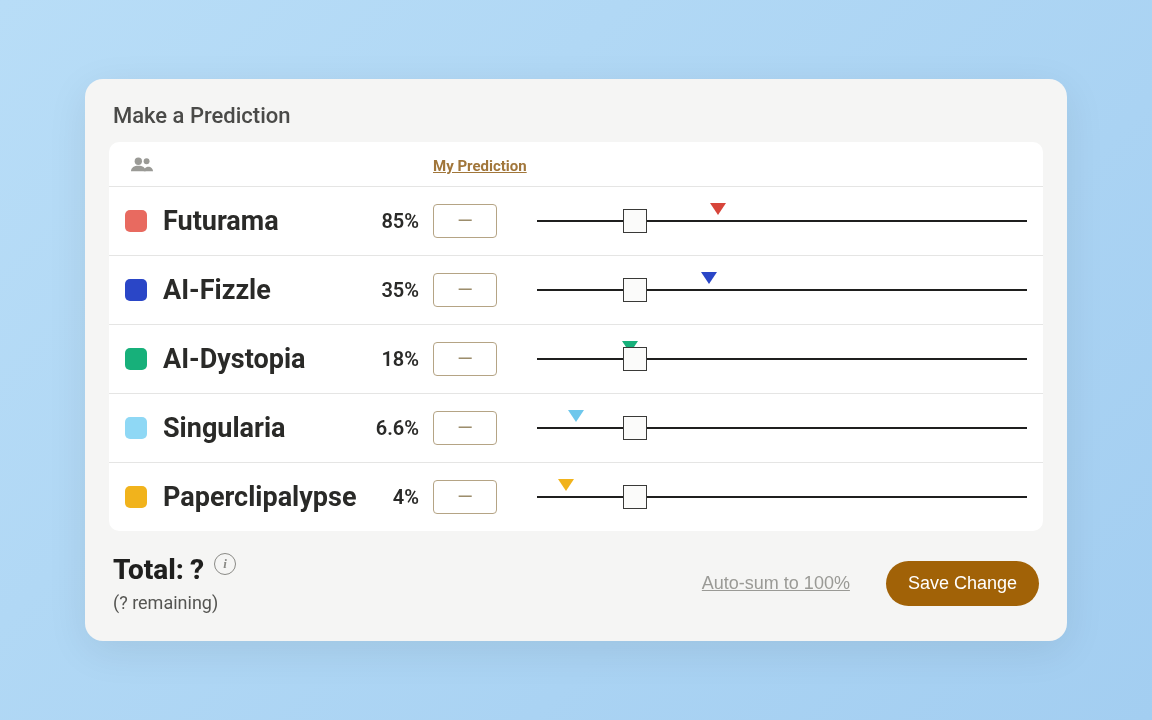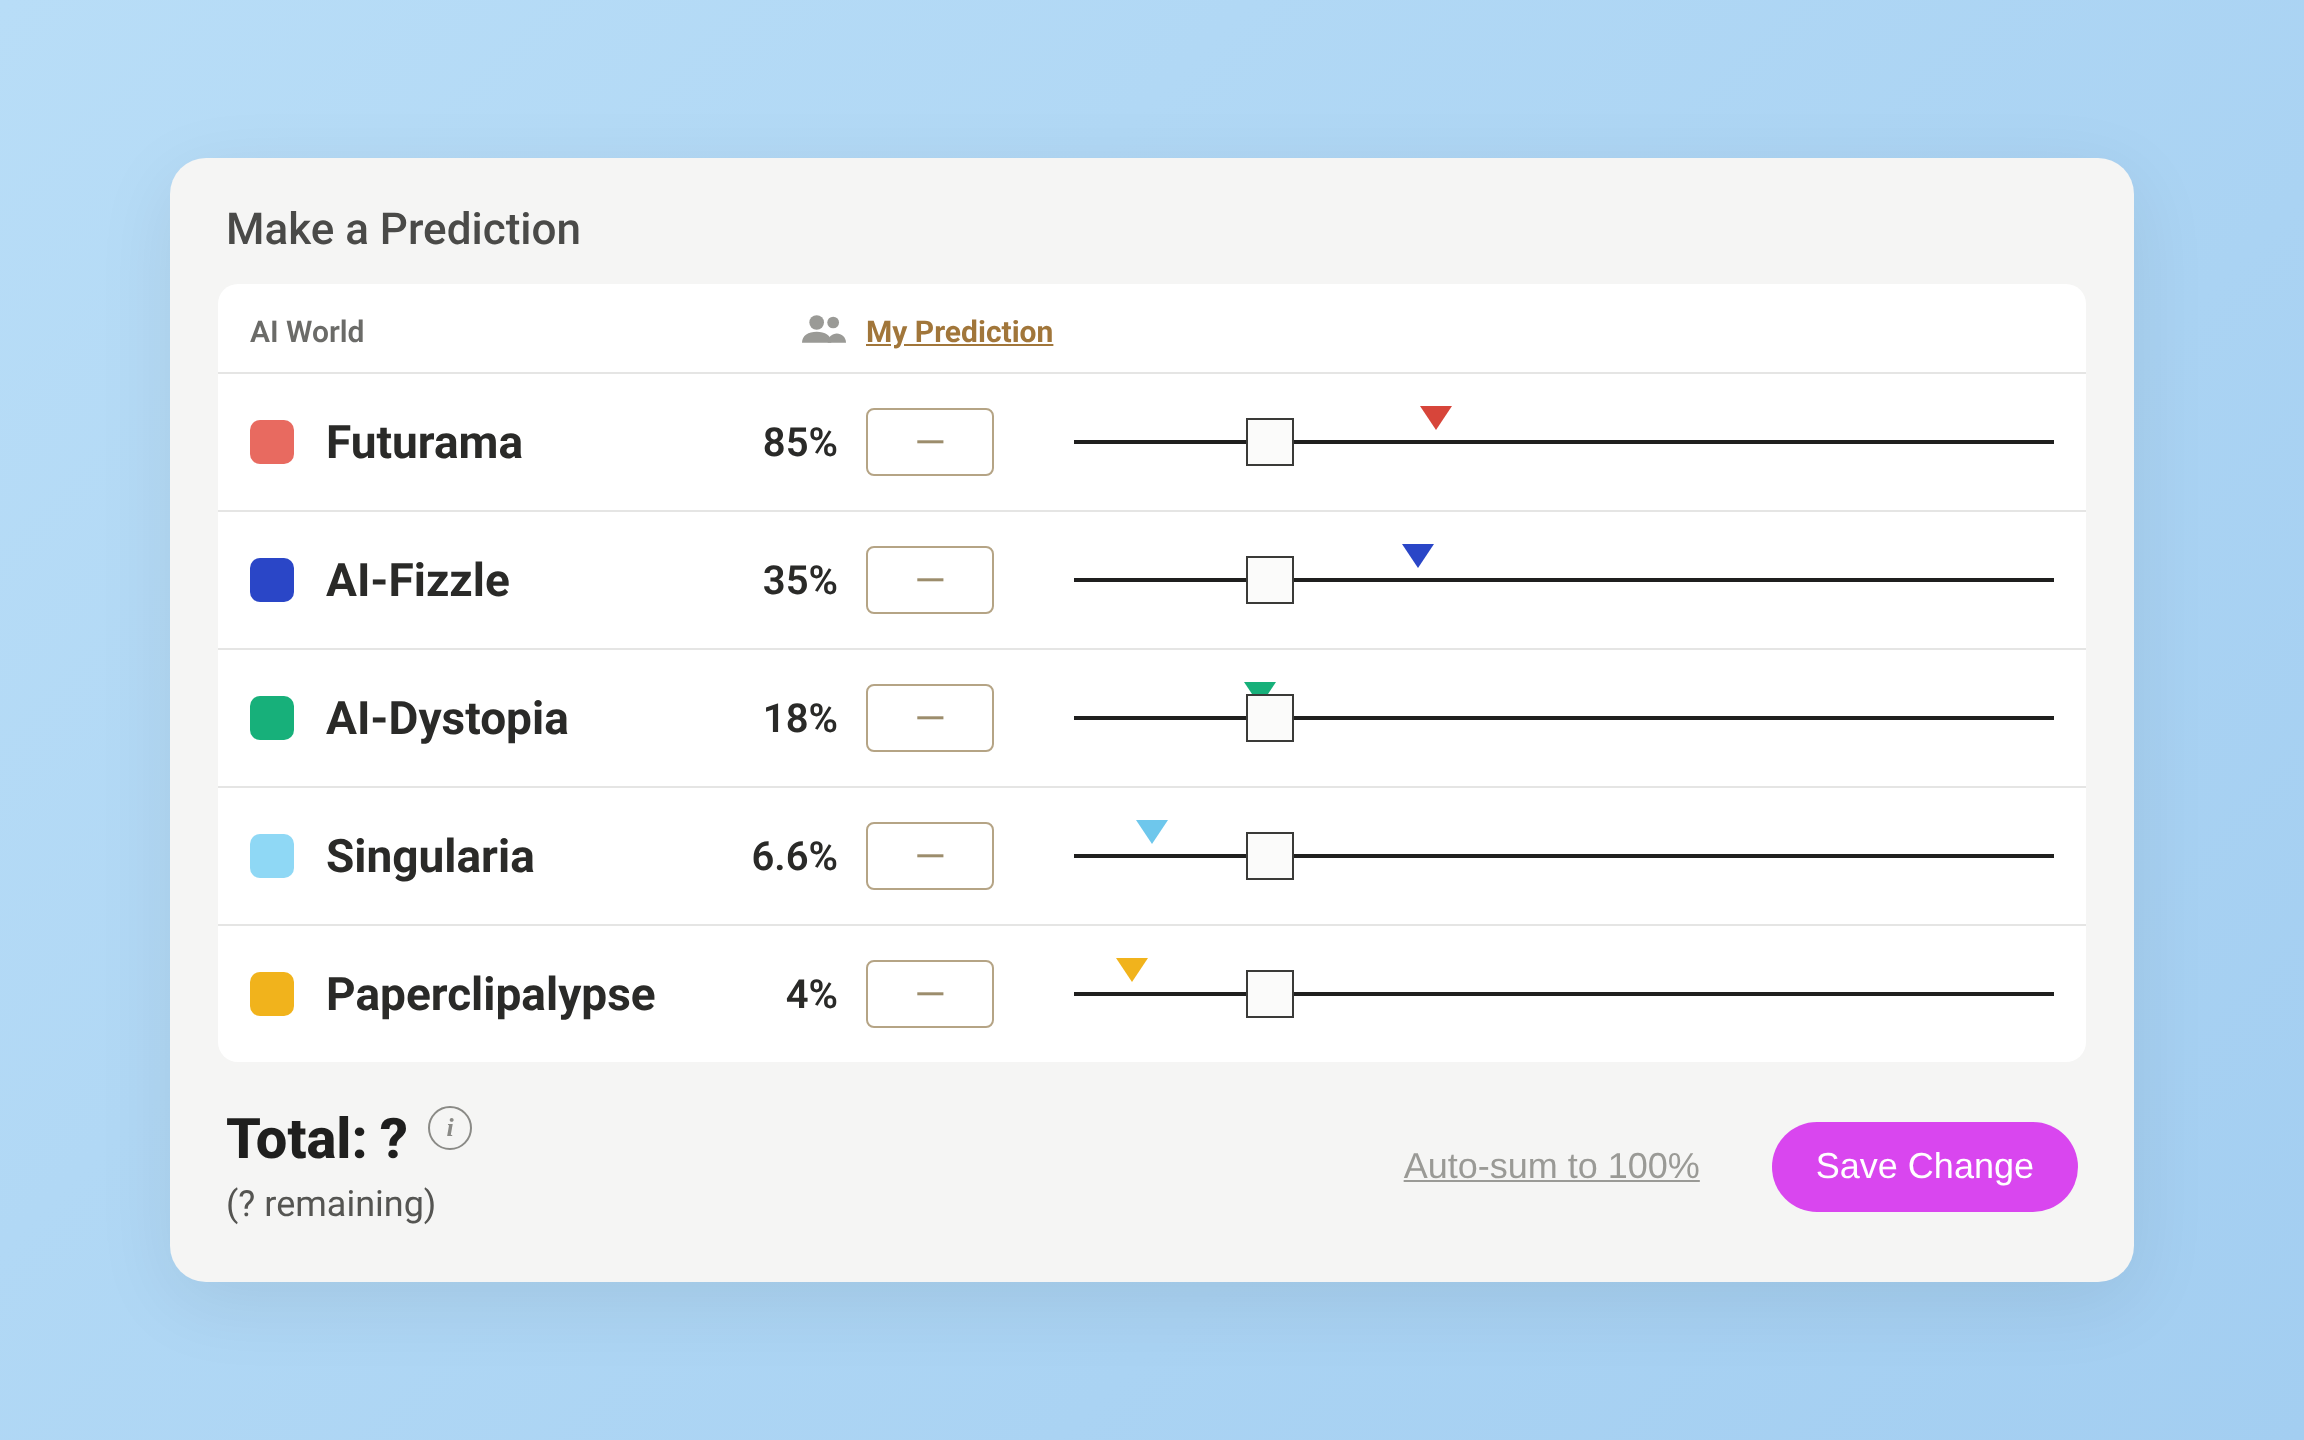--- a/index.html
+++ b/index.html
@@ -48,21 +48,21 @@
     gap: 10px;
     font-size: 15px;
     color: #6b6b68;
   }
   .header-row .col-world { grid-column: 1 / span 2; font-weight: 600; }
   .header-row .col-crowd { text-align: right; }
   .header-row .col-mypred { color: #a1763a; font-weight: 700; grid-column: 4 / span 2; text-decoration: underline; }
   .swatch {
     width: 22px; height: 22px; border-radius: 5px;
   }
-  .name { font-size: 23px; font-weight: 700; color: #2a2a28; }
+  .name { font-size: 27px; font-weight: 700; color: #2a2a28; }
   .crowd { font-size: 20px; font-weight: 600; color: #2a2a28; text-align: right; padding-right: 4px;}
   .input-box {
     width: 64px; height: 34px;
     border: 1px solid #b5a485;
     border-radius: 4px;
     display: flex; align-items: center; justify-content: center;
     color: #9c8d6c; font-size: 20px; font-weight: 400;
     background: #fff;
   }
   .slider-wrap {
@@ -143,36 +143,35 @@
     padding: 12px 22px;
     border-radius: 999px;
     cursor: pointer;
     border: 1.5px solid #6a6a66;
     background: #f5f5f4;
     color: #3a3a38;
     font-weight: 500;
   }
   .btn-primary {
     border: none;
-    background: #d946ef;
+    background: #a16207;
     color: #fff;
   }
   .crowd-icon {
     fill: #9a9a96;
   }
 </style>
 </head>
 <body>
 
 <div class="card">
   <div class="card-title">Make a Prediction</div>
 
   <div class="table">
     <div class="header-row">
-      <div class="col-world">AI World</div>
       <div class="col-crowd" style="text-align:right;">
         <svg width="22" height="16" viewBox="0 0 24 16" class="crowd-icon">
           <circle cx="8" cy="5" r="4"></circle>
             <circle cx="17" cy="5" r="3.2"></circle>
           <path d="M0 16c0-4 3.5-6 8-6s8 2 8 6z"></path>
             <path d="M14 16c0-3 2.5-5 5-5s5 2 5 5z"></path>
         </svg>
       </div>
       <div class="col-mypred">My Prediction</div>
     </div>

